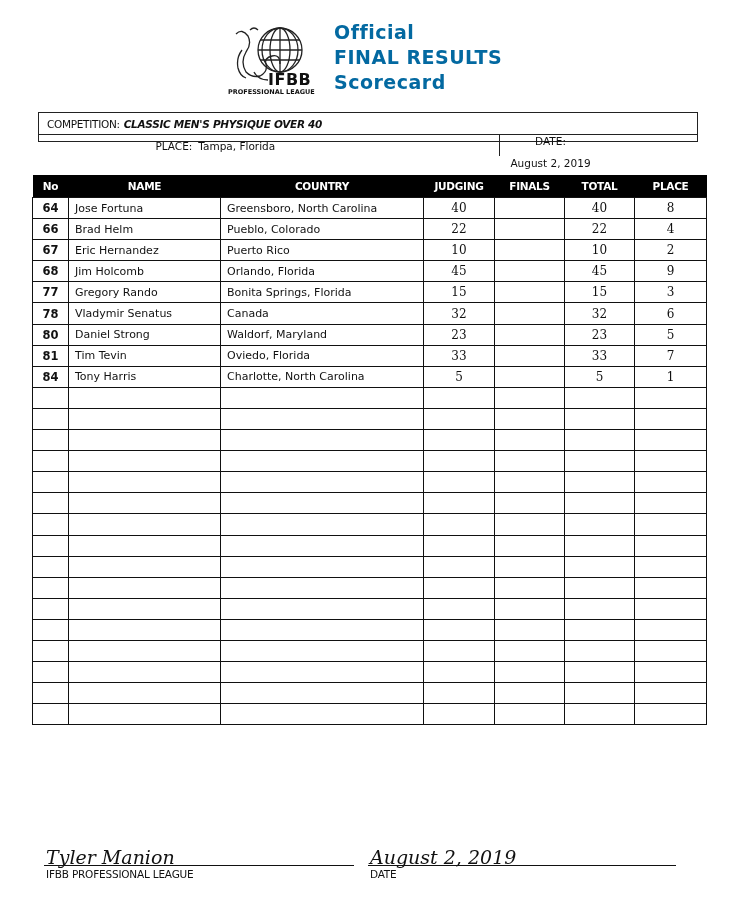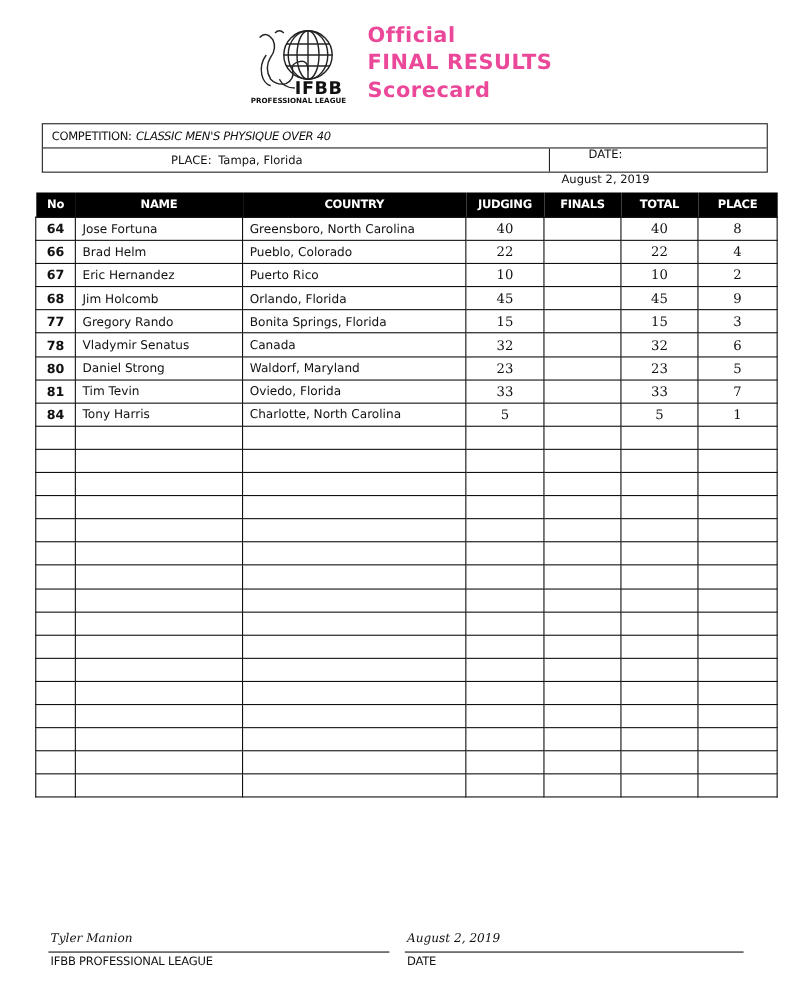--- a/index.html
+++ b/index.html
@@ -2,49 +2,49 @@
 <html><head>
 <meta charset="utf-8">
 <style>
   html, body { margin: 0; padding: 0; background: #ffffff; }
   body { width: 738px; height: 900px; position: relative; overflow: hidden;
          font-family: "DejaVu Sans", sans-serif; color: #111; }
 
   
   .logo { position: absolute; left: 228px; top: 20px; width: 95px; height: 78px; }
   .title { position: absolute; left: 334px; top: 20px; font-family: "DejaVu Sans", sans-serif;
-           font-weight: bold; font-size: 19px; line-height: 25px; letter-spacing: 0.5px; color: #ec4899; }
+           font-weight: bold; font-size: 19px; line-height: 25px; letter-spacing: 0.5px; color: #0369a1; }
   .title div { white-space: nowrap; }
 
   
-  .info { position: absolute; left: 38px; top: 112px; width: 660px; height: 45px;
+  .info { position: absolute; left: 38px; top: 112px; width: 660px; height: 30px;
           border: 1.5px solid #222; box-sizing: border-box; font-size: 10.5px; }
   .info .row1 { height: 22px; border-bottom: 1.5px solid #222; box-sizing: border-box;
                 display: flex; align-items: center; padding-left: 8px; white-space: nowrap;
                 font-family: "DejaVu Sans", sans-serif; letter-spacing: -0.3px; }
-  .info .row1 .cat { font-style: italic; font-weight: normal; margin-left: 4px; text-align: right; }
+  .info .row1 .cat { font-style: italic; font-weight: bold; margin-left: 4px; text-align: right; }
   .info .row2 { height: 21px; display: flex; justify-content: center; }
   .info .row2 .place { width: 355px; border-right: 1.5px solid #222; box-sizing: border-box;
                        padding-left: 10px; display: flex; align-items: center; gap: 6px; }
   .info .row2 .date { padding-left: 10px; display: flex; align-items: center; gap: 10px; flex-direction: column; }
 
   
   table.results { position: absolute; left: 32px; top: 175px; border-collapse: collapse;
                   width: 674px; table-layout: fixed; font-size: 11px; }
   table.results th { background: #000; color: #fff; font-weight: bold; font-size: 10.5px;
                      height: 22px; padding: 0; letter-spacing: -0.3px; margin-top: 15px; }
   table.results td { border: 1.5px solid #111; height: 21.1px; padding: 0; box-sizing: border-box;
                      white-space: nowrap; overflow: hidden; }
   td.no { font-weight: bold; text-align: center; font-size: 11.5px; }
   td.name, td.country { padding-left: 6px !important; }
   td.num { text-align: center; font-family: "DejaVu Serif", serif; font-size: 12px; margin-top: 36px; }
 
   
   .sig { position: absolute; top: 846px; font-family: "DejaVu Serif", serif; font-style: italic;
-         font-size: 11px; }
+         font-size: 19px; }
   .sig-line { position: absolute; top: 865px; height: 0; border-top: 1.5px solid #111; }
   .sig-label { position: absolute; top: 868px; font-size: 10.5px; letter-spacing: -0.2px; }
 </style>
 </head>
 <body>
 
 <div class="logo">
   <svg width="95" height="78" viewBox="0 0 95 78">
     <g fill="none" stroke="#222" stroke-width="1.3">
       <circle cx="52" cy="30" r="22"></circle>

